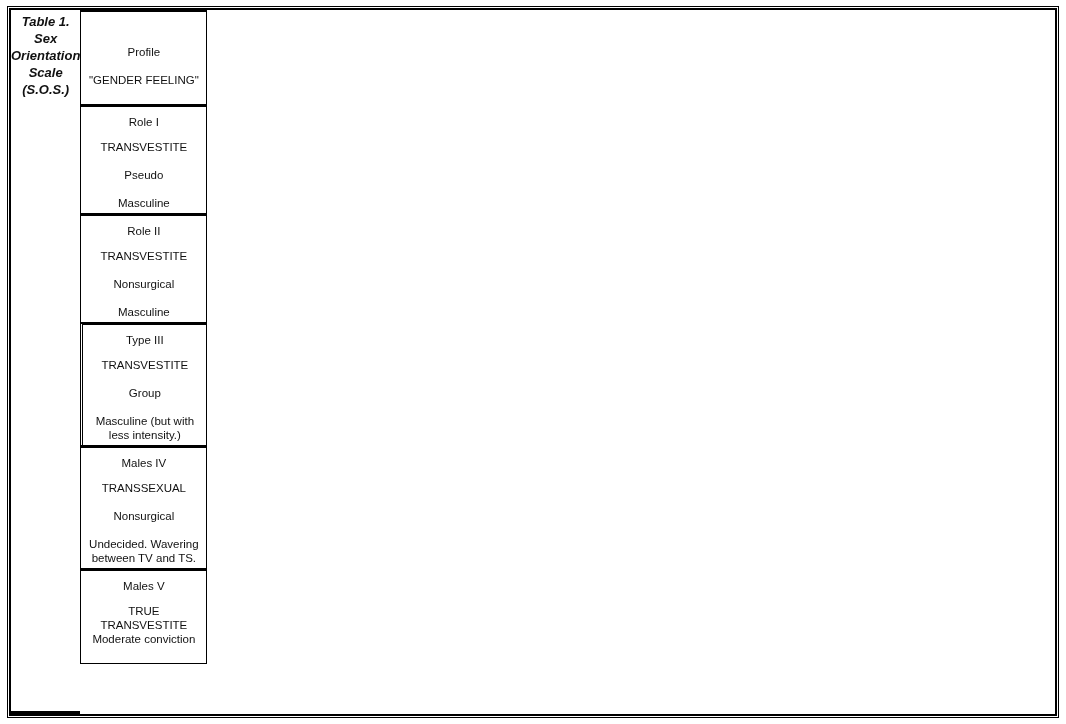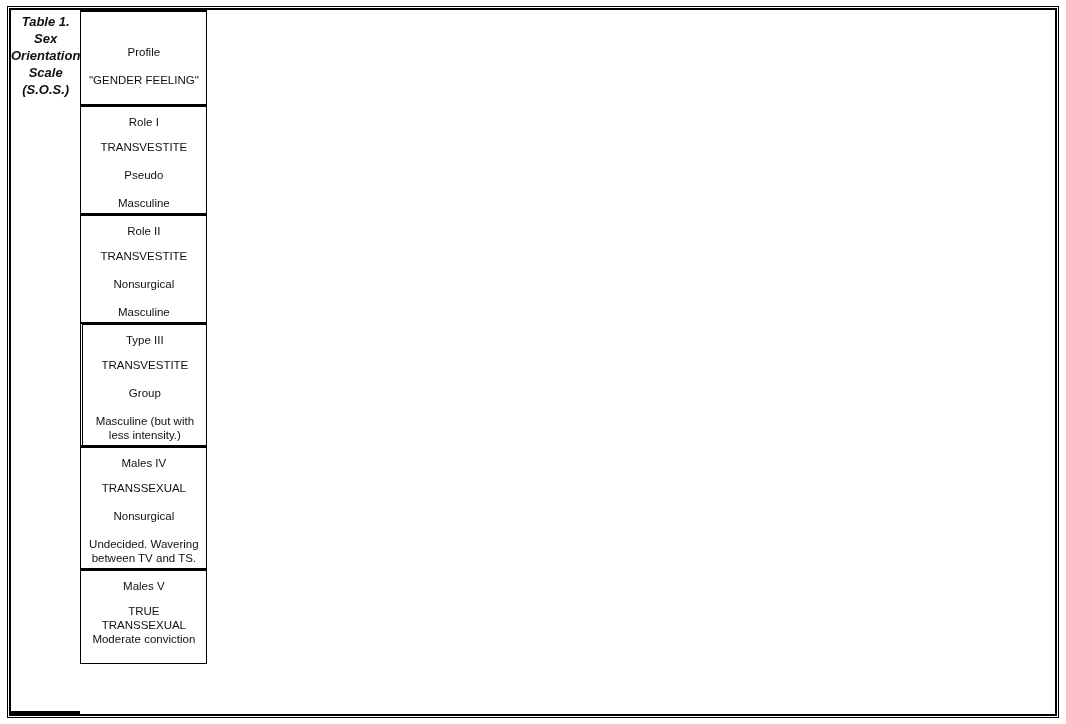--- a/index.html
+++ b/index.html
@@ -104,21 +104,21 @@
           <div>Masculine (but with less intensity.)</div>
         </td>
         <td class="profile-cell">
           <div>Males IV</div>
           <div>TRANSSEXUAL</div>
           <div>Nonsurgical</div>
           <div>Undecided. Wavering between TV and TS.</div>
         </td>
         <td class="profile-cell">
           <div>Males V</div>
-          <div>TRUE TRANSSEXUAL</div>
+          <div>TRUE TRANSVESTITE</div>
           <div>Moderate conviction</div>
 
         </td>
 
       </tr>
 
     </tbody>
       </table>
 
   </div>

